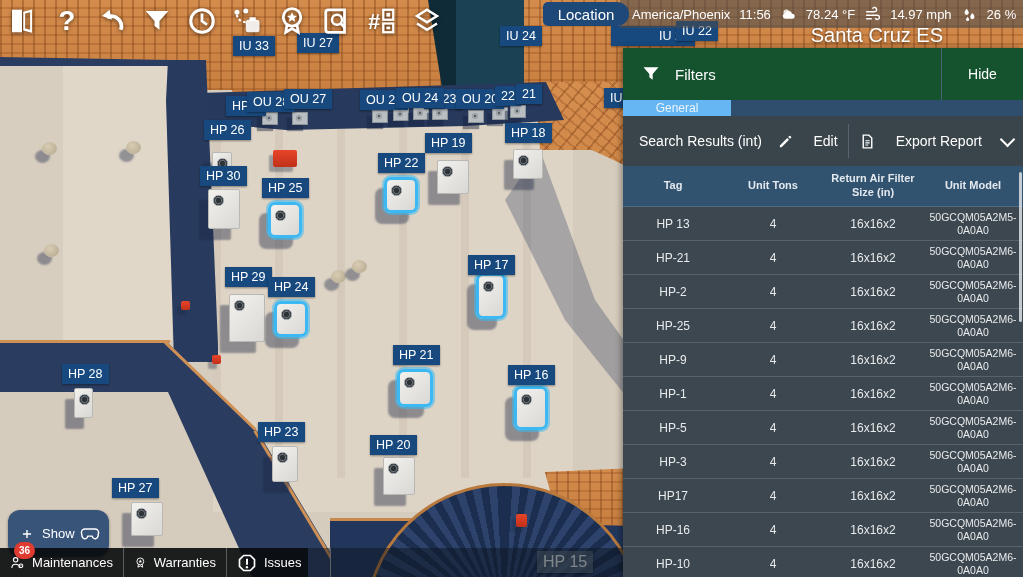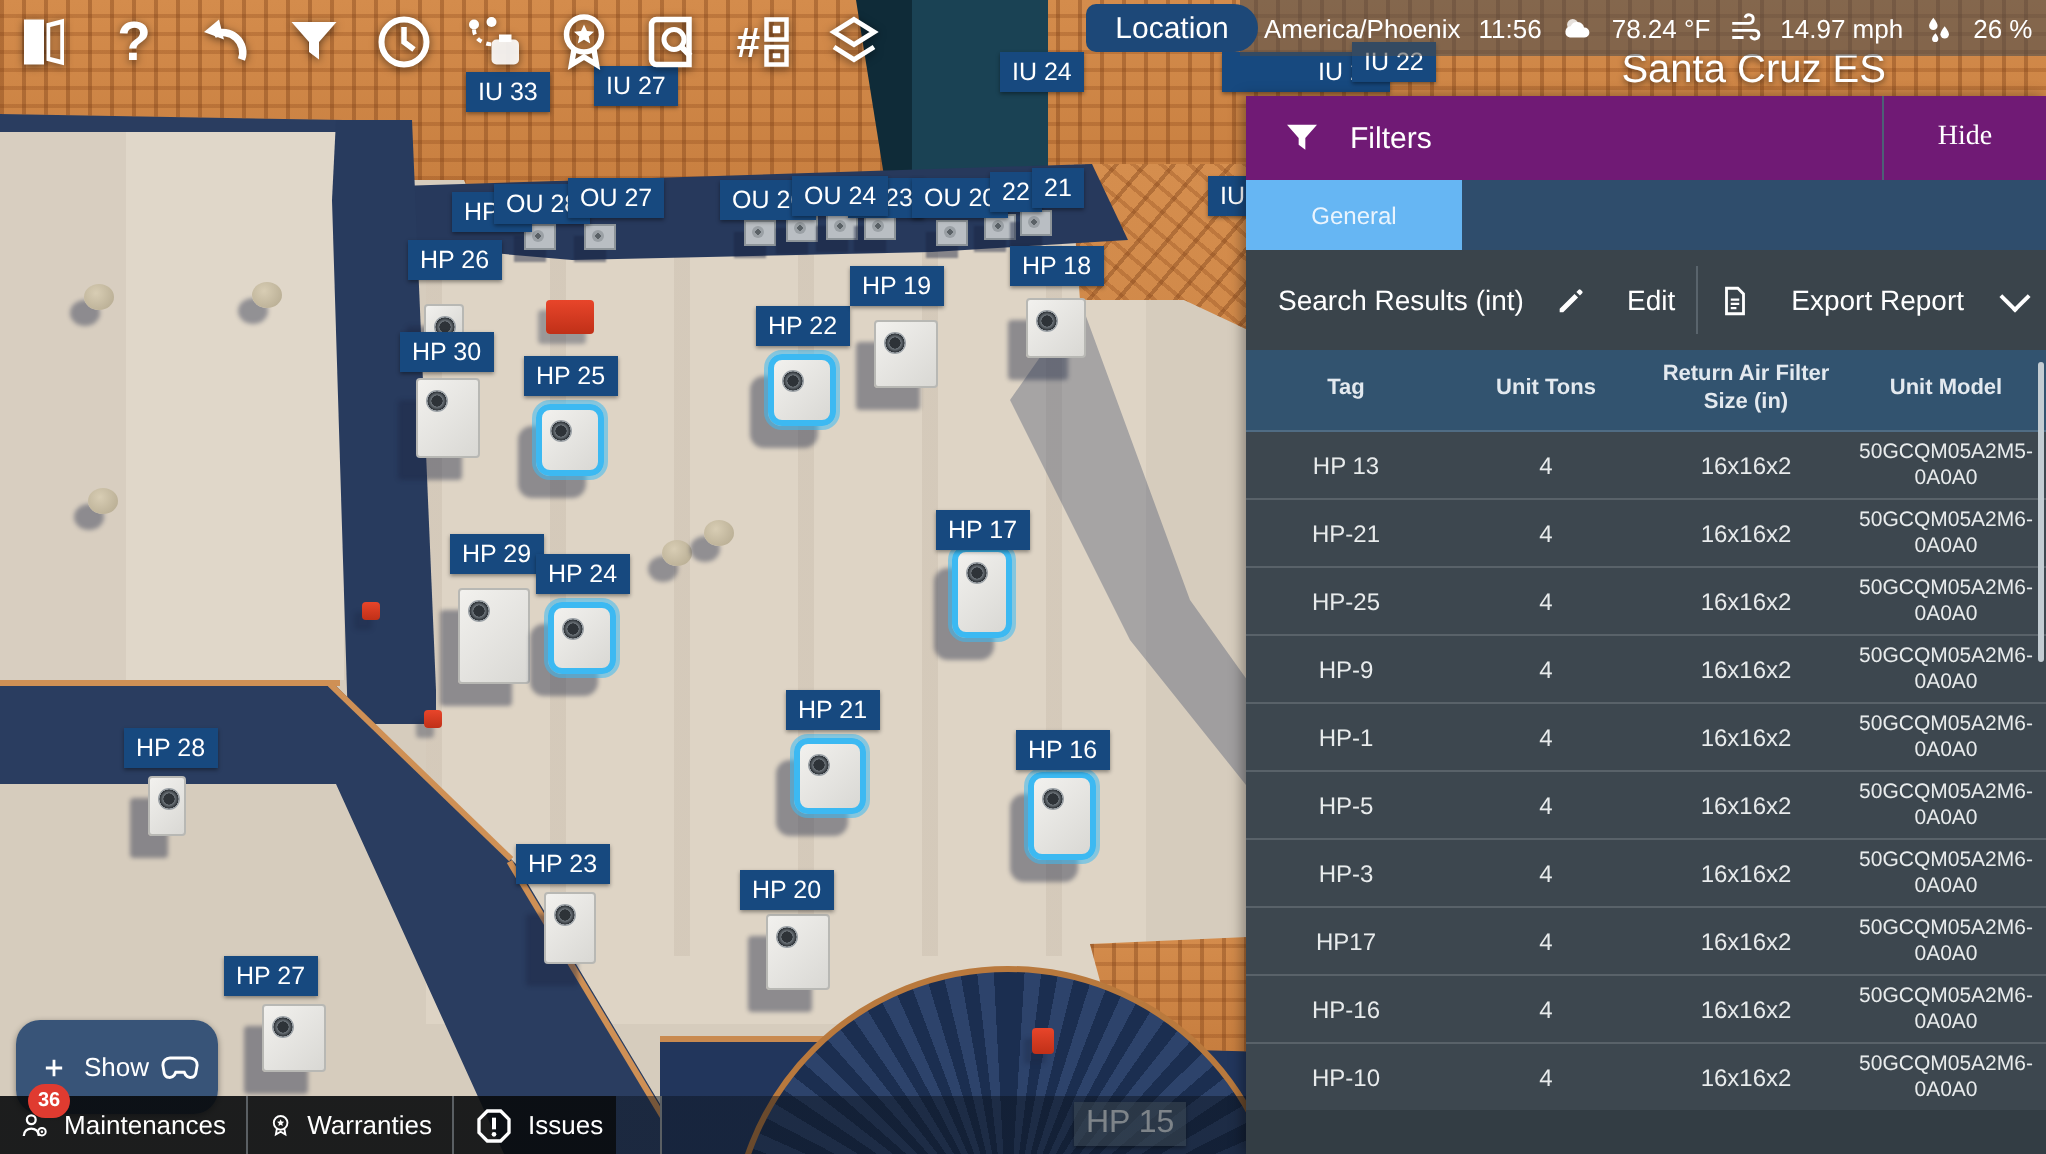--- a/index.html
+++ b/index.html
@@ -105,26 +105,26 @@
   .bbitem{display:flex;align-items:center;gap:7px;padding:0 10px;border-right:1px solid #5a5f63;
     font-size:13px;position:relative;cursor:pointer;height:100%;box-sizing:border-box;}
   .bbitem svg{width:20px;height:20px;}
   .badge{position:absolute;left:14px;top:-6px;min-width:17px;height:17px;border-radius:9px;
     background:#e03b30;color:#fff;font-size:10px;display:flex;align-items:center;justify-content:center;
     padding:0 2px;font-weight:bold;}
 
   
   .panel{position:absolute;left:623px;top:48px;width:400px;height:529px;z-index:10;
     background:#333d44;display:flex;flex-direction:column;box-shadow:-2px 0 6px rgba(0,0,0,.35);}
-  .panel-header{height:42px;background:#701a75;display:flex;align-items:center;flex:0 0 auto;}
+  .panel-header{height:52px;background:#14532d;display:flex;align-items:center;flex:0 0 auto;}
   .panel-header .ph-title{display:flex;align-items:center;gap:14px;padding-left:18px;flex:1;font-size:15px;}
   .panel-header svg{width:20px;height:20px;}
   .hidebtn{width:81px;height:100%;border-left:1px solid #4d6076;display:flex;align-items:center;
-    justify-content:center;font-size:14px;cursor:pointer;font-family:Liberation Serif, serif;}
-  .tabbar{height:35px;background:#2f4d6c;position:relative;flex:0 0 auto;}
+    justify-content:center;font-size:14px;cursor:pointer;}
+  .tabbar{height:16px;background:#2f4d6c;position:relative;flex:0 0 auto;}
   .tab{position:absolute;left:0;top:0;height:100%;width:108px;display:flex;align-items:center;
     justify-content:center;font-size:12px;color:#eaf4fd;cursor:pointer;}
   .tab.active{background:#66b6f3;}
   .searchrow{height:50px;background:#3a444b;display:flex;align-items:center;flex:0 0 auto;font-size:14px;}
   .searchrow .label{padding-left:16px;flex:1;}
   .iconbtn{display:flex;align-items:center;gap:20px;cursor:pointer;padding:0 10px;height:100%;}
   .iconbtn svg{width:17px;height:17px;}
   .vdiv{width:1px;height:34px;background:#59646c;}
   .chev{width:9px;height:9px;border-right:2px solid #fff;border-bottom:2px solid #fff;
     transform:rotate(45deg);margin-top:-4px;}
@@ -480,20 +480,26 @@
               <td>50GCQM05A2M5-0A0A0</td>
             </tr>
 
             <tr>
               <td>HP-21</td>
               <td>4</td>
               <td>16x16x2</td>
               <td>50GCQM05A2M6-0A0A0</td>
             </tr>
 
+            <tr>
+              <td>HP-2</td>
+              <td>4</td>
+              <td>16x16x2</td>
+              <td>50GCQM05A2M6-0A0A0</td>
+            </tr>
 
             <tr>
               <td>HP-25</td>
               <td>4</td>
               <td>16x16x2</td>
               <td>50GCQM05A2M6-0A0A0</td>
             </tr>
 
             <tr>
               <td>HP-9</td>

